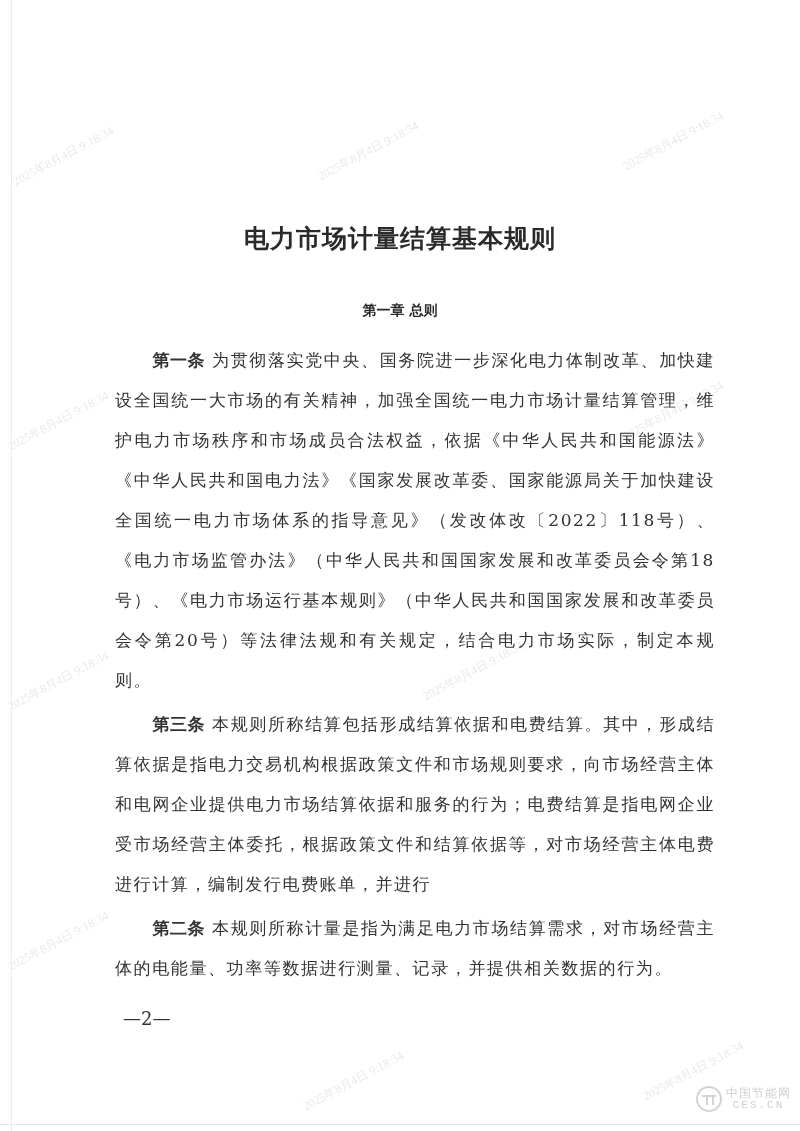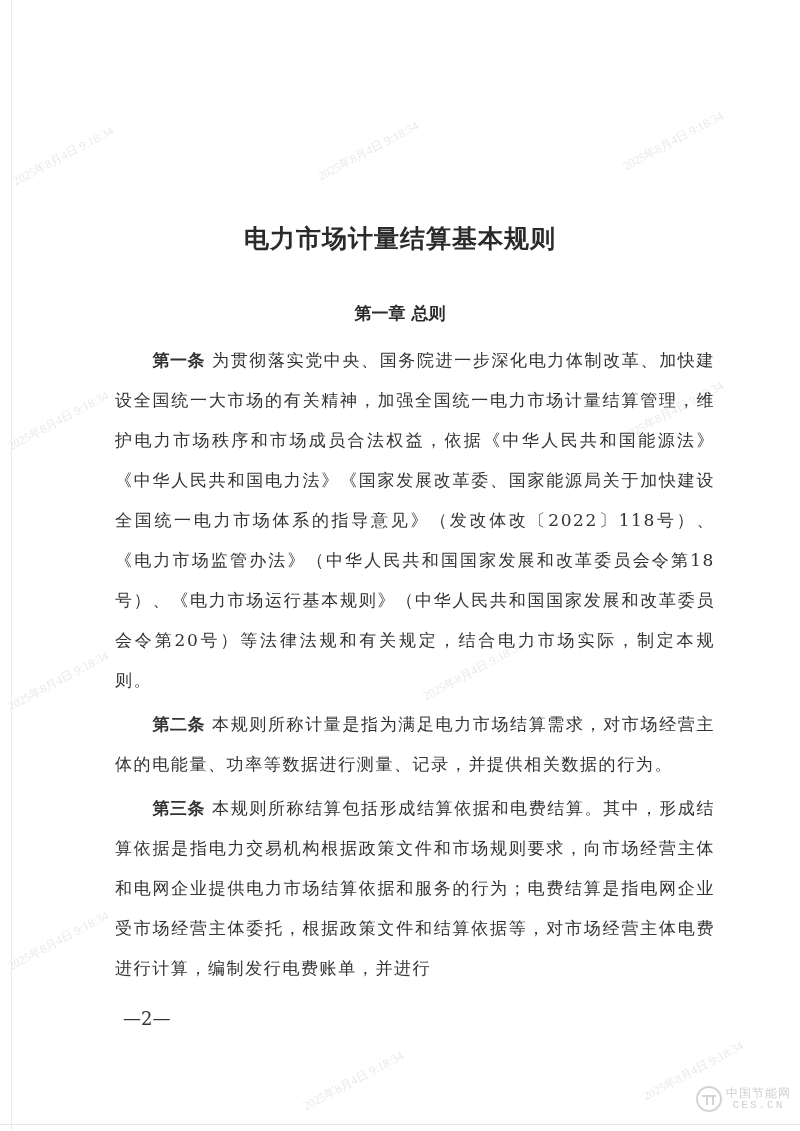--- a/index.html
+++ b/index.html
@@ -24,21 +24,21 @@
       pointer-events: none;
     }
     .title {
       position: absolute; left: 0; width: 800px; top: 222px;
       text-align: center; font-size: 25px; font-weight: bold;
       letter-spacing: 1px; color: #2a2a2a;
       font-family: "DejaVu Sans", sans-serif;
     }
     .chapter {
       position: absolute; left: 0; width: 800px; top: 302px;
-      text-align: center; font-size: 17px; font-weight: bold; color: #2a2a2a;
+      text-align: center; font-size: 14px; font-weight: bold; color: #2a2a2a;
       font-family: "DejaVu Sans", sans-serif;
     }
     .body-text {
       position: absolute; left: 115px; width: 600px; top: 340px;
       font-size: 17px; line-height: 40px; letter-spacing: 1.6px;
       text-align: justify; color: #333;
     }
     .para { margin: 0; text-indent: 2.2em; }
     .para + .para { margin-top: 0; }
     .article-no { font-weight: bold; font-family: "DejaVu Sans", sans-serif; letter-spacing: 0.5px; }
@@ -82,24 +82,24 @@
 <div class="watermark" style="left:640px; top:1090px;">2025年8月4日 9:18:34</div>
 
 <div class="title">电力市场计量结算基本规则</div>
 <div class="chapter">第一章 总则</div>
 
 <div class="body-text">
   <p class="para">
     <span class="article-no">第一条</span><span> 为贯彻落实党中央、国务院进一步深化电力体制改革、加快建设全国统一大市场的有关精神，加强全国统一电力市场计量结算管理，维护电力市场秩序和市场成员合法权益，依据《中华人民共和国能源法》《中华人民共和国电力法》《国家发展改革委、国家能源局关于加快建设全国统一电力市场体系的指导意见》（发改体改〔2022〕118号）、《电力市场监管办法》（中华人民共和国国家发展和改革委员会令第18号）、《电力市场运行基本规则》（中华人民共和国国家发展和改革委员会令第20号）等法律法规和有关规定，结合电力市场实际，制定本规则。</span>
   </p>
   <p class="para" style="margin-top:4px;">
-    <span class="article-no">第二条</span><span> 本规则所称计量是指为满足电力市场结算需求，对市场经营主体的电能量、功率等数据进行测量、记录，并提供相关数据的行为。</span>
+    <span class="article-no">第三条</span><span> 本规则所称结算包括形成结算依据和电费结算。其中，形成结算依据是指电力交易机构根据政策文件和市场规则要求，向市场经营主体和电网企业提供电力市场结算依据和服务的行为；电费结算是指电网企业受市场经营主体委托，根据政策文件和结算依据等，对市场经营主体电费进行计算，编制发行电费账单，并进行</span>
   </p>
   <p class="para" style="margin-top:4px;">
-    <span class="article-no">第三条</span><span> 本规则所称结算包括形成结算依据和电费结算。其中，形成结算依据是指电力交易机构根据政策文件和市场规则要求，向市场经营主体和电网企业提供电力市场结算依据和服务的行为；电费结算是指电网企业受市场经营主体委托，根据政策文件和结算依据等，对市场经营主体电费进行计算，编制发行电费账单，并进行</span>
+    <span class="article-no">第二条</span><span> 本规则所称计量是指为满足电力市场结算需求，对市场经营主体的电能量、功率等数据进行测量、记录，并提供相关数据的行为。</span>
   </p>
 </div>
 
 <div class="page-number">—2—</div>
 
 <div class="logo">
   <div class="logo-emblem"></div>
   <div class="logo-text">
     <span class="logo-cn">中国节能网</span>
     <span class="logo-en">CES.CN</span>

